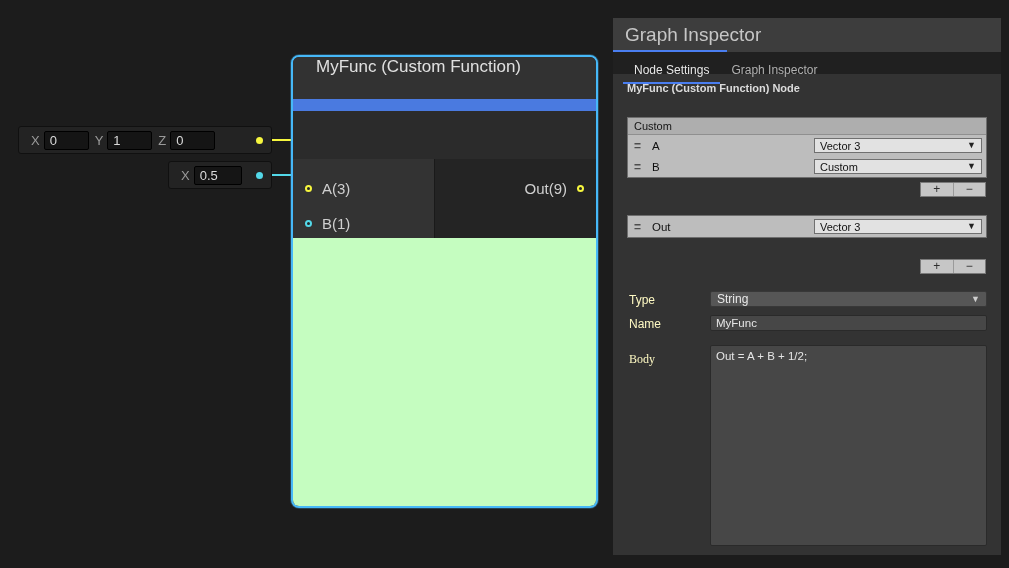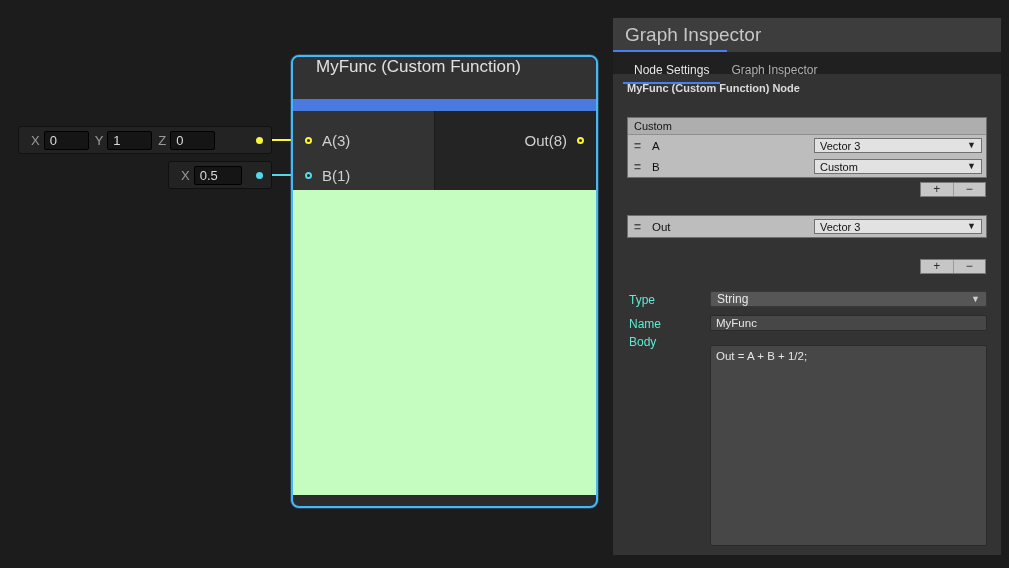--- a/index.html
+++ b/index.html
@@ -25,21 +25,21 @@
   .stub-dot { width:7px; height:7px; border-radius:50%; margin-left:auto; margin-right:2px; }
   .dot-yellow { background:var(--port-vector3,#f6f63e); }
   .dot-cyan { background:var(--port-float,#53d8e8); }
 
   .node { position:absolute; left:291px; top:55px; width:307px; height:453px; z-index:2;
           border:2px solid var(--node-border,#46b8f8); border-radius:8px; overflow:hidden;
           background:#2b2b2b; box-shadow:0 0 0 1px rgba(70,184,248,.25); }
   .node-header { height:42px; background:#323232; display:flex; 
                  padding-left:23px; color:#e0e0e0; font-size:17px; }
   .node-accent { height:12px; background:var(--node-accent,#4a7ae0); }
-  .node-ports { position:relative; height:79px; background:#242424; }
+  .node-ports { position:relative; height:79px; background:#242424;margin-top:48px; }
   .ports-left { position:absolute; left:0; top:0; bottom:0; width:142px; background:#333333;
                 border-right:1px solid #1a1a1a; }
   .port-row { position:absolute; height:26px; display:flex; align-items:center; }
   .row-a { top:16px; left:12px; } .row-b { top:51px; left:12px; }
   .row-out { top:16px; right:12px; }
   .port-circle { width:7px; height:7px; border-radius:50%; background:#262626; border:2px solid; }
   .pc-yellow { border-color:var(--port-vector3,#f6f63e); }
   .pc-cyan { border-color:var(--port-float,#53d8e8); }
   .port-label { color:#cfcfcf; font-size:15px; margin:0 10px; }
   .node-preview { height:305px; background:var(--preview-green,#c5fdc0); }
@@ -66,21 +66,21 @@
   .ulist-name { color:#101010; font-size:11.5px; margin-left:4px; }
   .lite-dd { margin-left:auto; width:168px; height:15px; background:#e2e2e2; border:1px solid #707070;
              display:flex; align-items:center; font-size:11px; color:#111; padding:0 5px;
              position:relative; }
   .lite-dd .dd-arrow { margin-left:auto; font-size:9px; color:#222; line-height:1; }
   .ulist-footer { position:absolute; width:66px; height:15px; background:#c6c6c6; border:1px solid #7a7a7a;
                   right:15px; display:flex; }
   .mini-btn { flex:1; text-align:center; font-size:12px; line-height:13px; color:#2e2e2e; cursor:default; }
   .mini-btn + .mini-btn { border-left:1px solid #9a9a9a; }
 
-  .prop-label { position:absolute; left:16px; font-size:12px; color:#5eead4; }
+  .prop-label { position:absolute; left:16px; font-size:12px; color:#fef9c3; }
   .dark-dd { position:absolute; left:97px; width:277px; height:16px; background:#565656;
              border:1px solid #383838; border-radius:2px; display:flex; align-items:center;
              padding:0 6px; font-size:12px; color:#e8e8e8; }
   .dark-dd .dd-arrow { margin-left:auto; font-size:9px; color:#cfcfcf; line-height:1; }
   .dark-field { position:absolute; left:97px; width:277px; background:#474747; border:1px solid #2a2a2a;
                 border-radius:2px; color:#e6e6e6; font-size:11.5px;
                 font-family:"Liberation Sans",sans-serif; }
   input.dark-field { height:16px; padding:0 5px; outline:none; }
   .body-field { height:201px; padding:3px 5px; line-height:1.35; overflow:hidden;margin-top:7px; }
 </style>
@@ -119,21 +119,21 @@
         <div class="ports-left"></div>
         <div class="port-row row-a">
           <span class="port-circle pc-yellow"></span>
           <span class="port-label">A(3)</span>
         </div>
         <div class="port-row row-b">
           <span class="port-circle pc-cyan"></span>
           <span class="port-label">B(1)</span>
         </div>
         <div class="port-row row-out">
-          <span class="port-label">Out(8)</span>
+          <span class="port-label">Out(9)</span>
           <span class="port-circle pc-yellow"></span>
         </div>
       </div>
       <div class="node-preview"></div>
     </div>
   </div>
 
   <div class="inspector">
 
     <div class="insp-titlebar">
@@ -189,17 +189,17 @@
 
     <span class="prop-label" style="top:275px;">Type</span>
     <div class="dark-dd" style="top:273px;">
       <span>String</span>
       <span class="dd-arrow">▼</span>
     </div>
 
     <span class="prop-label" style="top:299px;">Name</span>
     <input class="dark-field" style="top: 297px;" value="MyFunc">
 
-    <span class="prop-label" style="top:317px;">Body</span>
+    <span class="prop-label" style="top:334px;font-family:Liberation Serif, serif;">Body</span>
     <div class="dark-field body-field" style="top:320px;">Out = A + B + 1/2;</div>
 
   </div>
 </div>
 
 </body></html>

